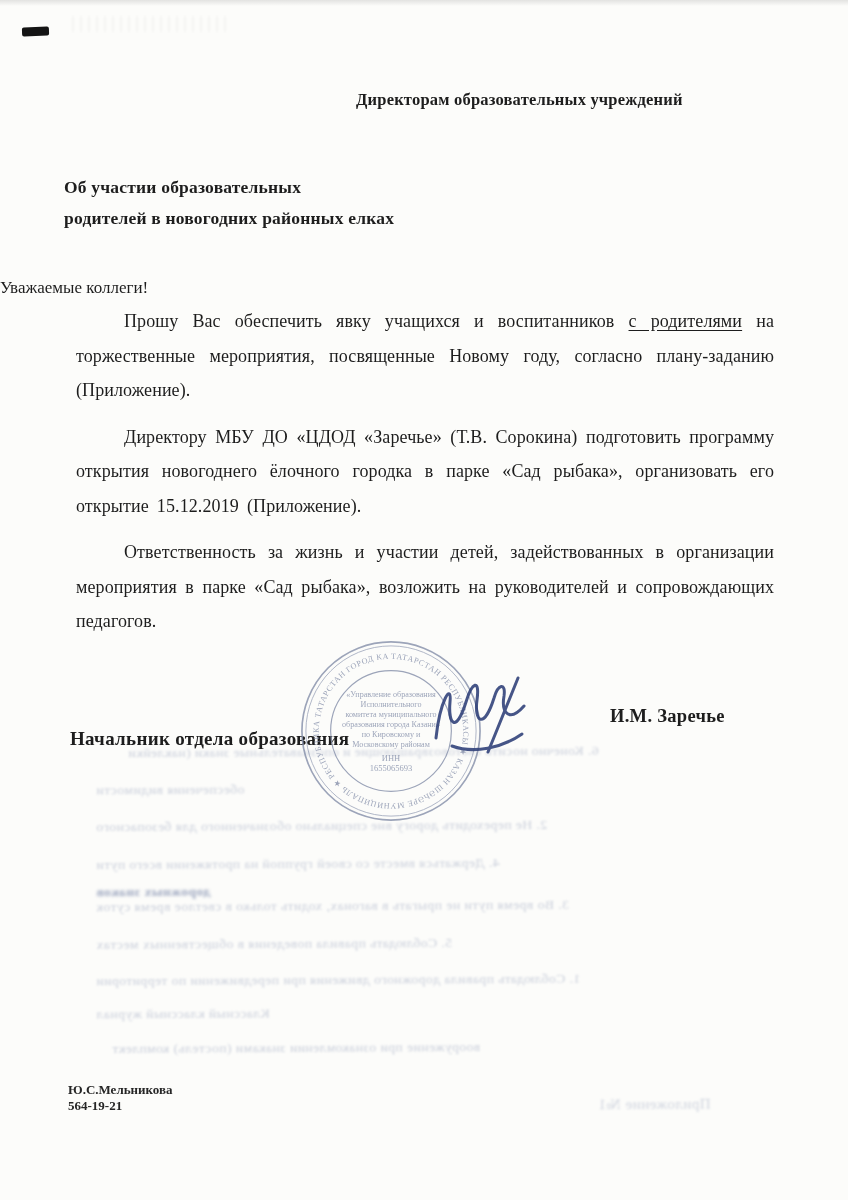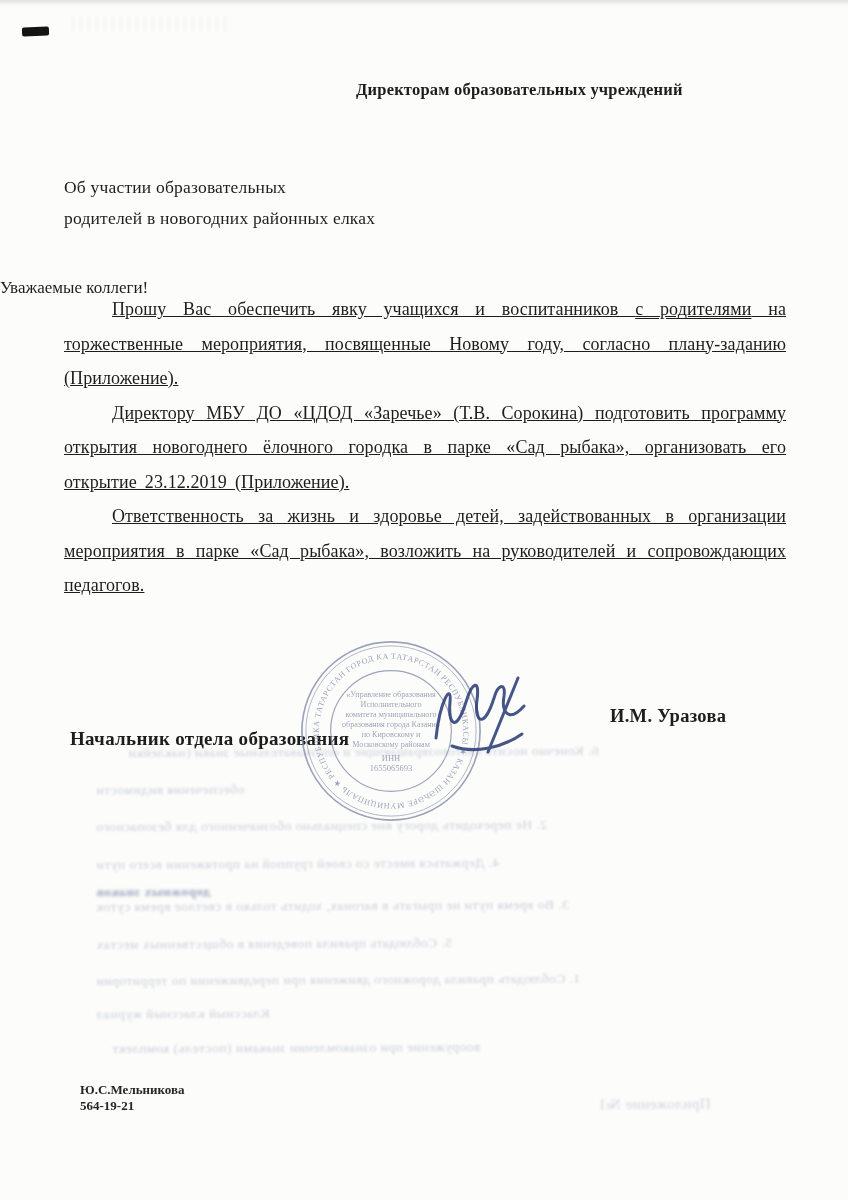--- a/index.html
+++ b/index.html
@@ -11,36 +11,36 @@
   .page::before{
     content:"";position:absolute;top:0;left:0;right:0;height:6px;
     background:linear-gradient(180deg,rgba(110,110,110,.18),transparent);
     pointer-events:none;
   }
   .corner-dash{position:absolute;top:27px;left:22px;width:27px;height:9px;
     background:#141414;border-radius:2px;transform:rotate(-2deg);}
   .top-smudge{position:absolute;top:16px;left:72px;width:160px;height:16px;
     background:repeating-linear-gradient(90deg,rgba(90,90,90,.4) 0 2px,transparent 2px 8px);
     opacity:.12;filter:blur(1px);}
-  .recipient{position:absolute;top:80px;left:356px;width:440px;
+  .recipient{position:absolute;top:90px;left:356px;width:440px;
     font-weight:bold;font-size:16.5px;letter-spacing:.2px;}
-  .subject{position:absolute;top:172px;left:64px;font-weight:normal;
+  .subject{position:absolute;top:172px;left:64px;font-weight:bold;
     font-size:17.5px;line-height:31px;letter-spacing:.2px;}
   .salutation{position:absolute;top:278px;left:0;width:100%;
     text-align:left;font-size:17px;}
   .body-text{position:absolute;top:292px;left:64px;width:722px;
     font-size:18px;line-height:34.5px;text-align:justify;
     word-spacing:3.5px;letter-spacing:.1px;z-index:2;}
-  .body-text p{margin:0;text-indent:48px;text-decoration:underline;}
+  .body-text p{margin:12px;text-indent:48px;}
   .ul{text-decoration:underline;text-underline-offset:3px;}
   .sig-title{position:absolute;top:728px;left:70px;font-weight:bold;
     font-size:19px;letter-spacing:.3px;z-index:2;text-align:center;}
   .sig-name{position:absolute;top:706px;left:610px;font-weight:bold;
     font-size:18.5px;letter-spacing:.3px;z-index:2;}
-  .footer{position:absolute;top:1082px;left:80px;font-size:13px;
+  .footer{position:absolute;top:1082px;left:68px;font-size:13px;
     line-height:16px;font-weight:bold;color:#262626;z-index:2;}
   .stamp{position:absolute;top:636px;left:296px;width:190px;height:190px;
     z-index:3;opacity:.82;}
   .handsig{position:absolute;top:672px;left:422px;width:120px;height:92px;
     z-index:4;opacity:.88;}
   .bleed{position:absolute;inset:0;z-index:1;pointer-events:none;}
   .bl{position:absolute;white-space:nowrap;color:#66759d;opacity:.34;
     transform:scaleX(-1) rotate(.3deg);filter:blur(1.1px);
     font-size:13.5px;letter-spacing:.5px;}
   .bl.dark{opacity:.55;filter:blur(1.4px);font-weight:bold;color:#4d5f8e;}
@@ -72,26 +72,26 @@
 
   <div class="subject">
     <div>Об участии образовательных</div>
     <div>родителей в новогодних районных елках</div>
   </div>
 
   <div class="salutation">Уважаемые коллеги!</div>
 
   <div class="body-text">
     <p><span>Прошу Вас обеспечить явку учащихся и воспитанников </span><span class="ul">с родителями</span><span> на торжественные мероприятия, посвященные Новому году, согласно плану-заданию (Приложение).</span></p>
-    <p>Директору МБУ ДО «ЦДОД «Заречье» (Т.В. Сорокина) подготовить программу открытия новогоднего ёлочного городка в парке «Сад рыбака», организовать его открытие 23.12.2019 (Приложение).</p>
-    <p>Ответственность за жизнь и здоровье детей, задействованных в организации мероприятия в парке «Сад рыбака», возложить на руководителей и сопровождающих педагогов.</p>
+    <p>Директору МБУ ДО «ЦДОД «Заречье» (Т.В. Сорокина) подготовить программу открытия новогоднего ёлочного городка в парке «Сад рыбака», организовать его открытие 15.12.2019 (Приложение).</p>
+    <p>Ответственность за жизнь и участии детей, задействованных в организации мероприятия в парке «Сад рыбака», возложить на руководителей и сопровождающих педагогов.</p>
   </div>
 
   <div class="sig-title">Начальник отдела образования</div>
-  <div class="sig-name">И.М. Уразова</div>
+  <div class="sig-name">И.М. Заречье</div>
 
   <svg class="stamp" viewBox="0 0 192 192">
     <g stroke="#8791ab" fill="none">
       <circle cx="96" cy="96" r="90" stroke-width="1.7"></circle>
       <circle cx="96" cy="96" r="86" stroke-width="0.8"></circle>
       <circle cx="96" cy="96" r="61" stroke-width="1.2"></circle>
     </g>
     <defs>
       <path id="ringPath" d="M 96,23 a 73,73 0 1,1 -0.01,0" fill="none"></path>
     </defs>

